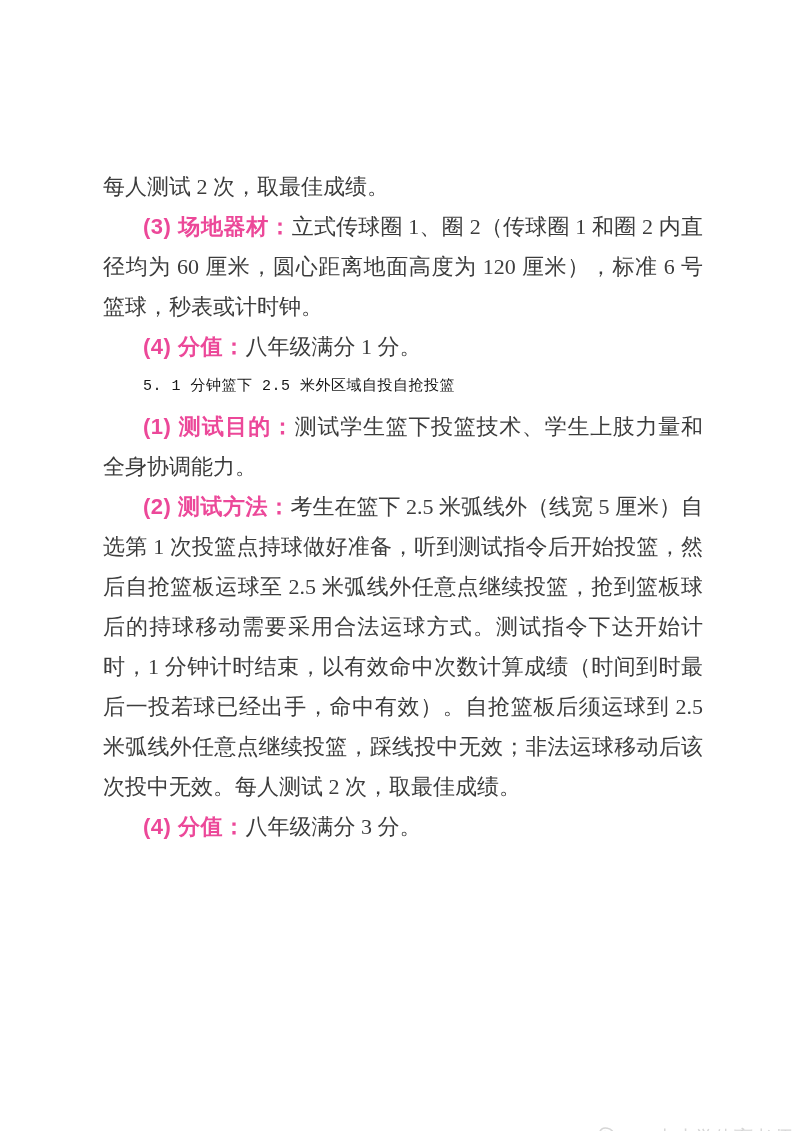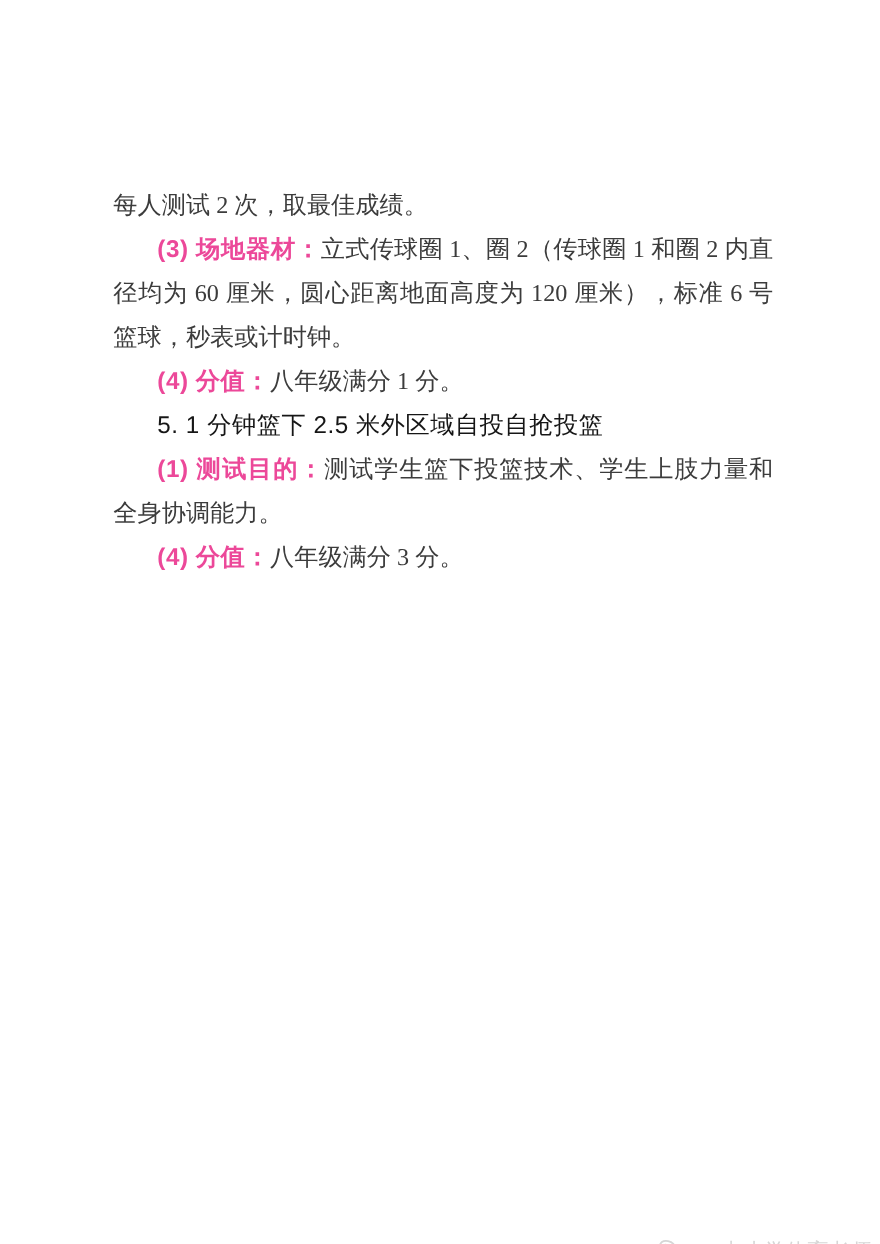--- a/index.html
+++ b/index.html
@@ -38,23 +38,23 @@
     text-indent: 0;
   }
   .lbl {
     font-family: "Liberation Sans", "DejaVu Sans", sans-serif;
     font-weight: 700;
     color: #ec4899;
     letter-spacing: 0.5px;
   }
   .heading {
     text-indent: 40px;
-    font-family: Liberation Sans, sans-serif;
+    font-family: Liberation Mono, monospace;
     font-weight: 700;
-    font-size: 22px;
+    font-size: 15px;
     line-height: 40px;
     color: #161616;
     text-align: left;
     letter-spacing: 0.5px;
   }
   .watermark {
     position: absolute;
     left: 596px;
     top: 1080px;
     display: flex;
@@ -82,20 +82,21 @@
     <p class="para no-indent"><span>每人测试 2 次，取最佳成绩。</span></p>
 
     <p class="para"><span class="lbl">(3) 场地器材：</span><span>立式传球圈 1、圈 2（传球圈 1 和圈 2 内直径均为 60 厘米，圆心距离地面高度为 120 厘米），标准 6 号篮球，秒表或计时钟。</span></p>
 
     <p class="para"><span class="lbl">(4) 分值：</span><span>八年级满分 1 分。</span></p>
 
     <h2 class="heading">5. 1 分钟篮下 2.5 米外区域自投自抢投篮</h2>
 
     <p class="para"><span class="lbl">(1) 测试目的：</span><span>测试学生篮下投篮技术、学生上肢力量和全身协调能力。</span></p>
 
+    <p class="para"><span class="lbl">(2) 测试方法：</span><span>考生在篮下 2.5 米弧线外（线宽 5 厘米）自选第 1 次投篮点持球做好准备，听到测试指令后开始投篮，然后自抢篮板运球至 2.5 米弧线外任意点继续投篮，抢到篮板球后的持球移动需要采用合法运球方式。测试指令下达开始计时，1 分钟计时结束，以有效命中次数计算成绩（时间到时最后一投若球已经出手，命中有效）。自抢篮板后须运球到 2.5 米弧线外任意点继续投篮，踩线投中无效；非法运球移动后该次投中无效。每人测试 2 次，取最佳成绩。</span></p>
 
 
     <p class="para"><span class="lbl">(4) 分值：</span><span>八年级满分 3 分。</span></p>
 
 
 
   </div>
 
   <div class="watermark">
     <span>

